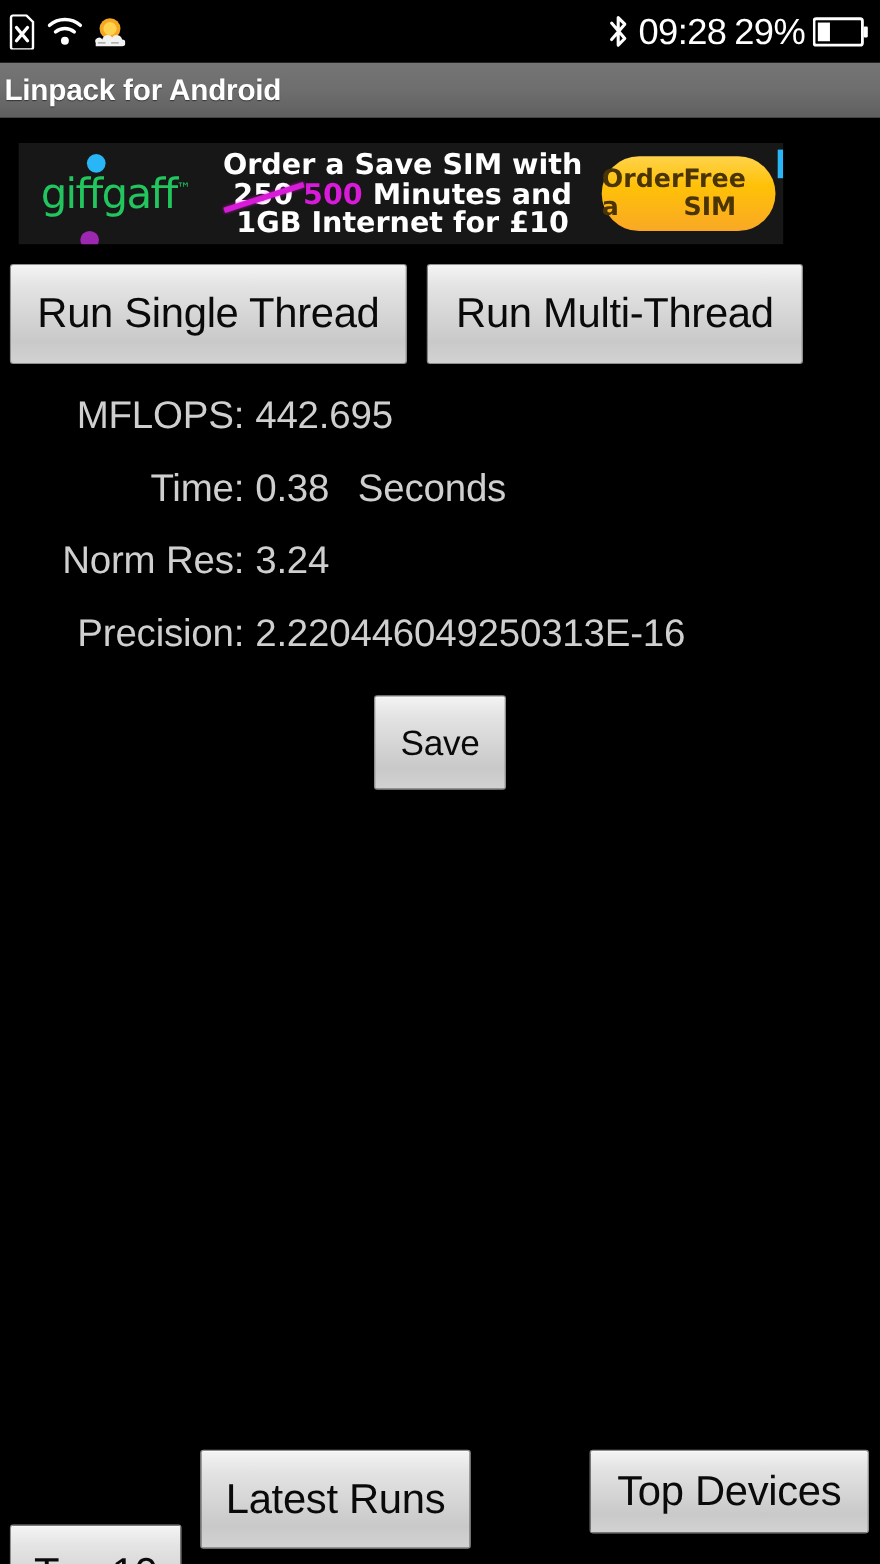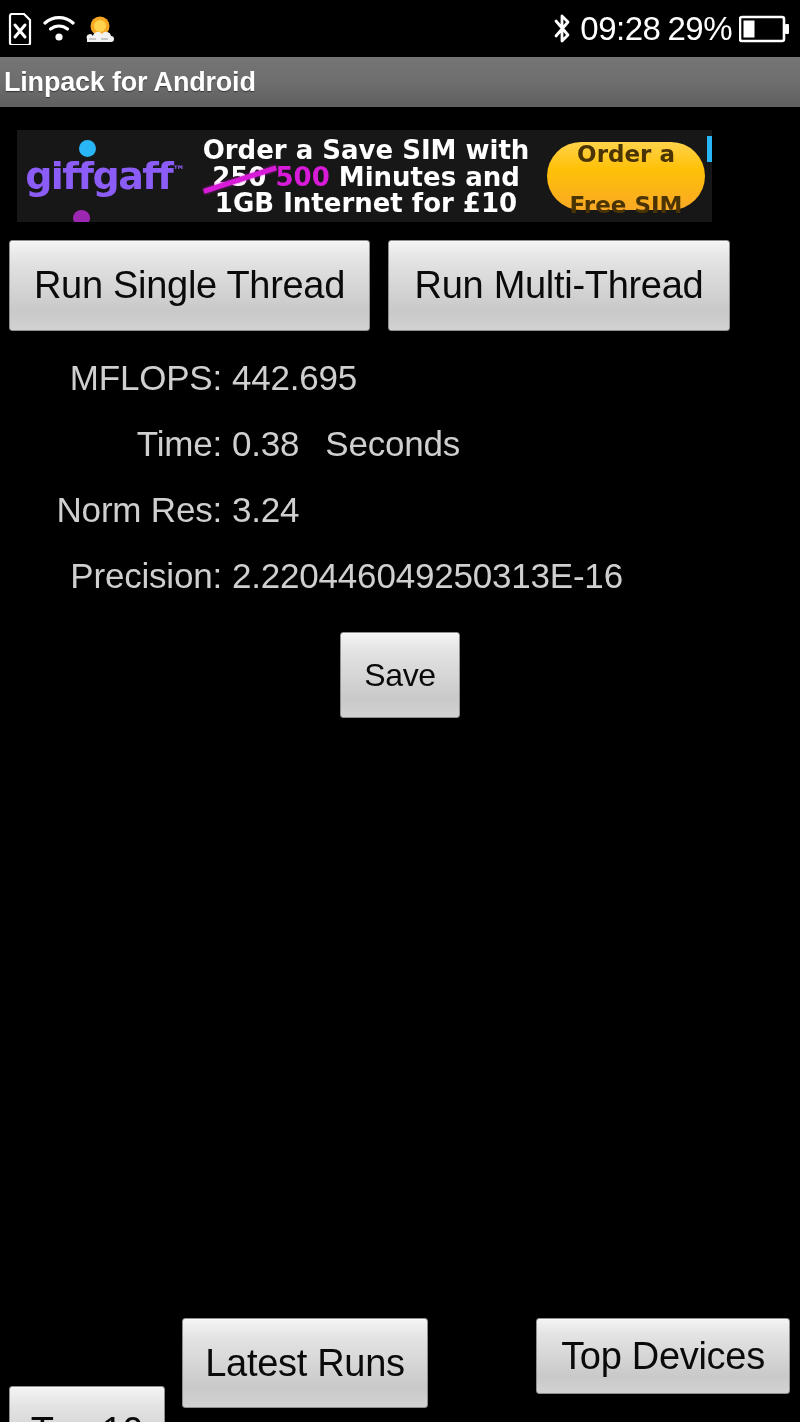--- a/index.html
+++ b/index.html
@@ -36,21 +36,21 @@
   
   .ad{
     position:absolute; left:17px; top:130px; width:695px; height:92px;
     background:#171717; overflow:hidden; display:flex; align-items:center;
   }
   .ad-brand{
     position:relative; width:175px; height:100%;
     display:flex; align-items:center; justify-content:center;
   }
   .ad-brand .logo{
-    color:#8b5cf6; font-size:38px; font-weight:bold; letter-spacing:-1.5px;
+    color:#22c55e; font-size:38px; font-weight:normal; letter-spacing:-1.5px;
     font-family:"DejaVu Sans", sans-serif; filter:blur(0.4px);
   }
   .ad-brand .tm{ font-size:13px; vertical-align:super; }
   .dot-blue{
     position:absolute; width:17px; height:17px; border-radius:50%;
     background:#29b6f6; left:62px; top:10px;
   }
   .dot-purple{
     position:absolute; width:17px; height:16px; border-radius:50%;
     background:#9c27b0; left:56px; bottom:-4px;
@@ -68,23 +68,23 @@
     height:5px; background:#d81bd8; transform:rotate(-18deg);
     box-shadow:0 0 3px rgba(216,27,216,.8);
   }
   .ad-new{ color:#d81bd8; }
   .ad-cta{
     width:172px; height:100%; display:flex; align-items:center; justify-content:center;
   }
   .ad-cta-btn{
     width:158px; height:68px; border-radius:34px;
     background:linear-gradient(to bottom,#ffd24a 0%,#ffc107 40%,#f9a825 100%);
-    display:flex; flex-direction:column; align-items:center; justify-content:flex-start;
+    display:flex; flex-direction:row; align-items:center; justify-content:flex-start;
     color:#4a3404; font-size:23px; font-weight:bold; line-height:1.08;
-    font-family:"DejaVu Sans", sans-serif; filter:blur(0.3px);gap:26px;
+    font-family:"DejaVu Sans", sans-serif; filter:blur(0.3px);
   }
   .ad-edge{
     position:absolute; right:0; top:6px; width:5px; height:26px; background:#29b6f6;
   }
 
   
   .btn{
     position:absolute;
     background:linear-gradient(to bottom,#f4f4f4 0%,#e3e3e3 22%,#c9c9c9 78%,#d2d2d2 100%);
     border:1px solid #8e8e8e;

